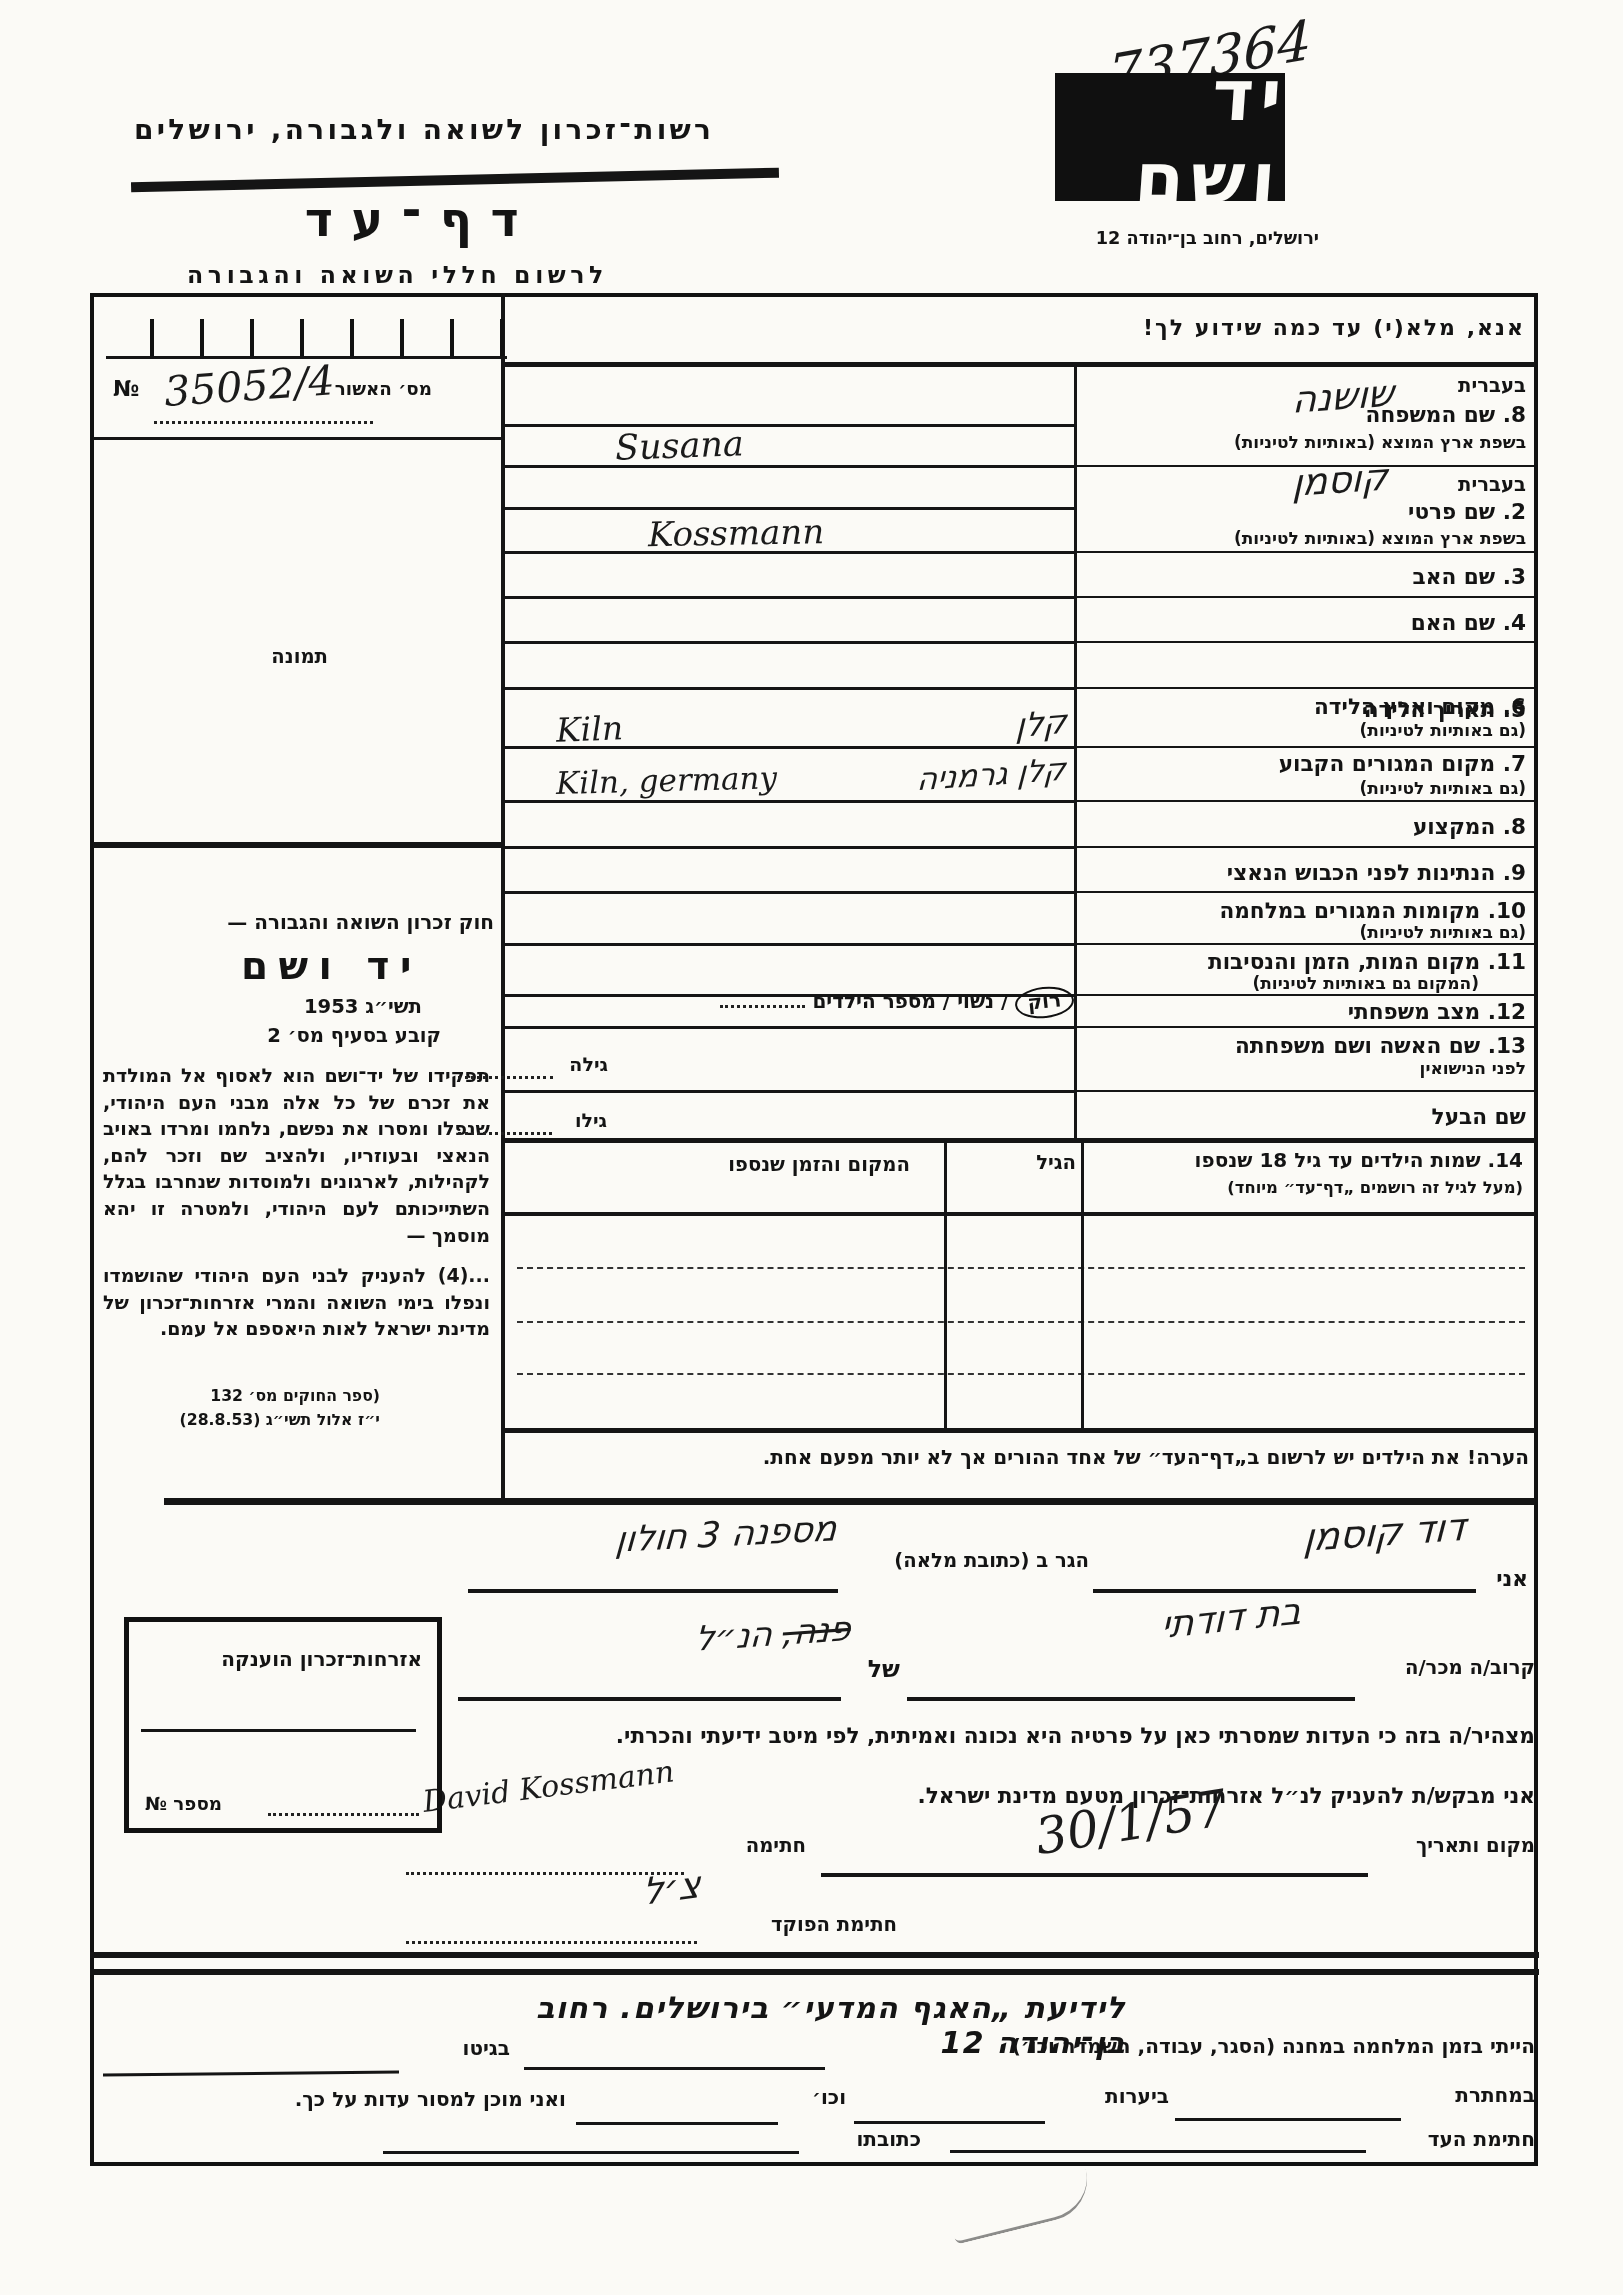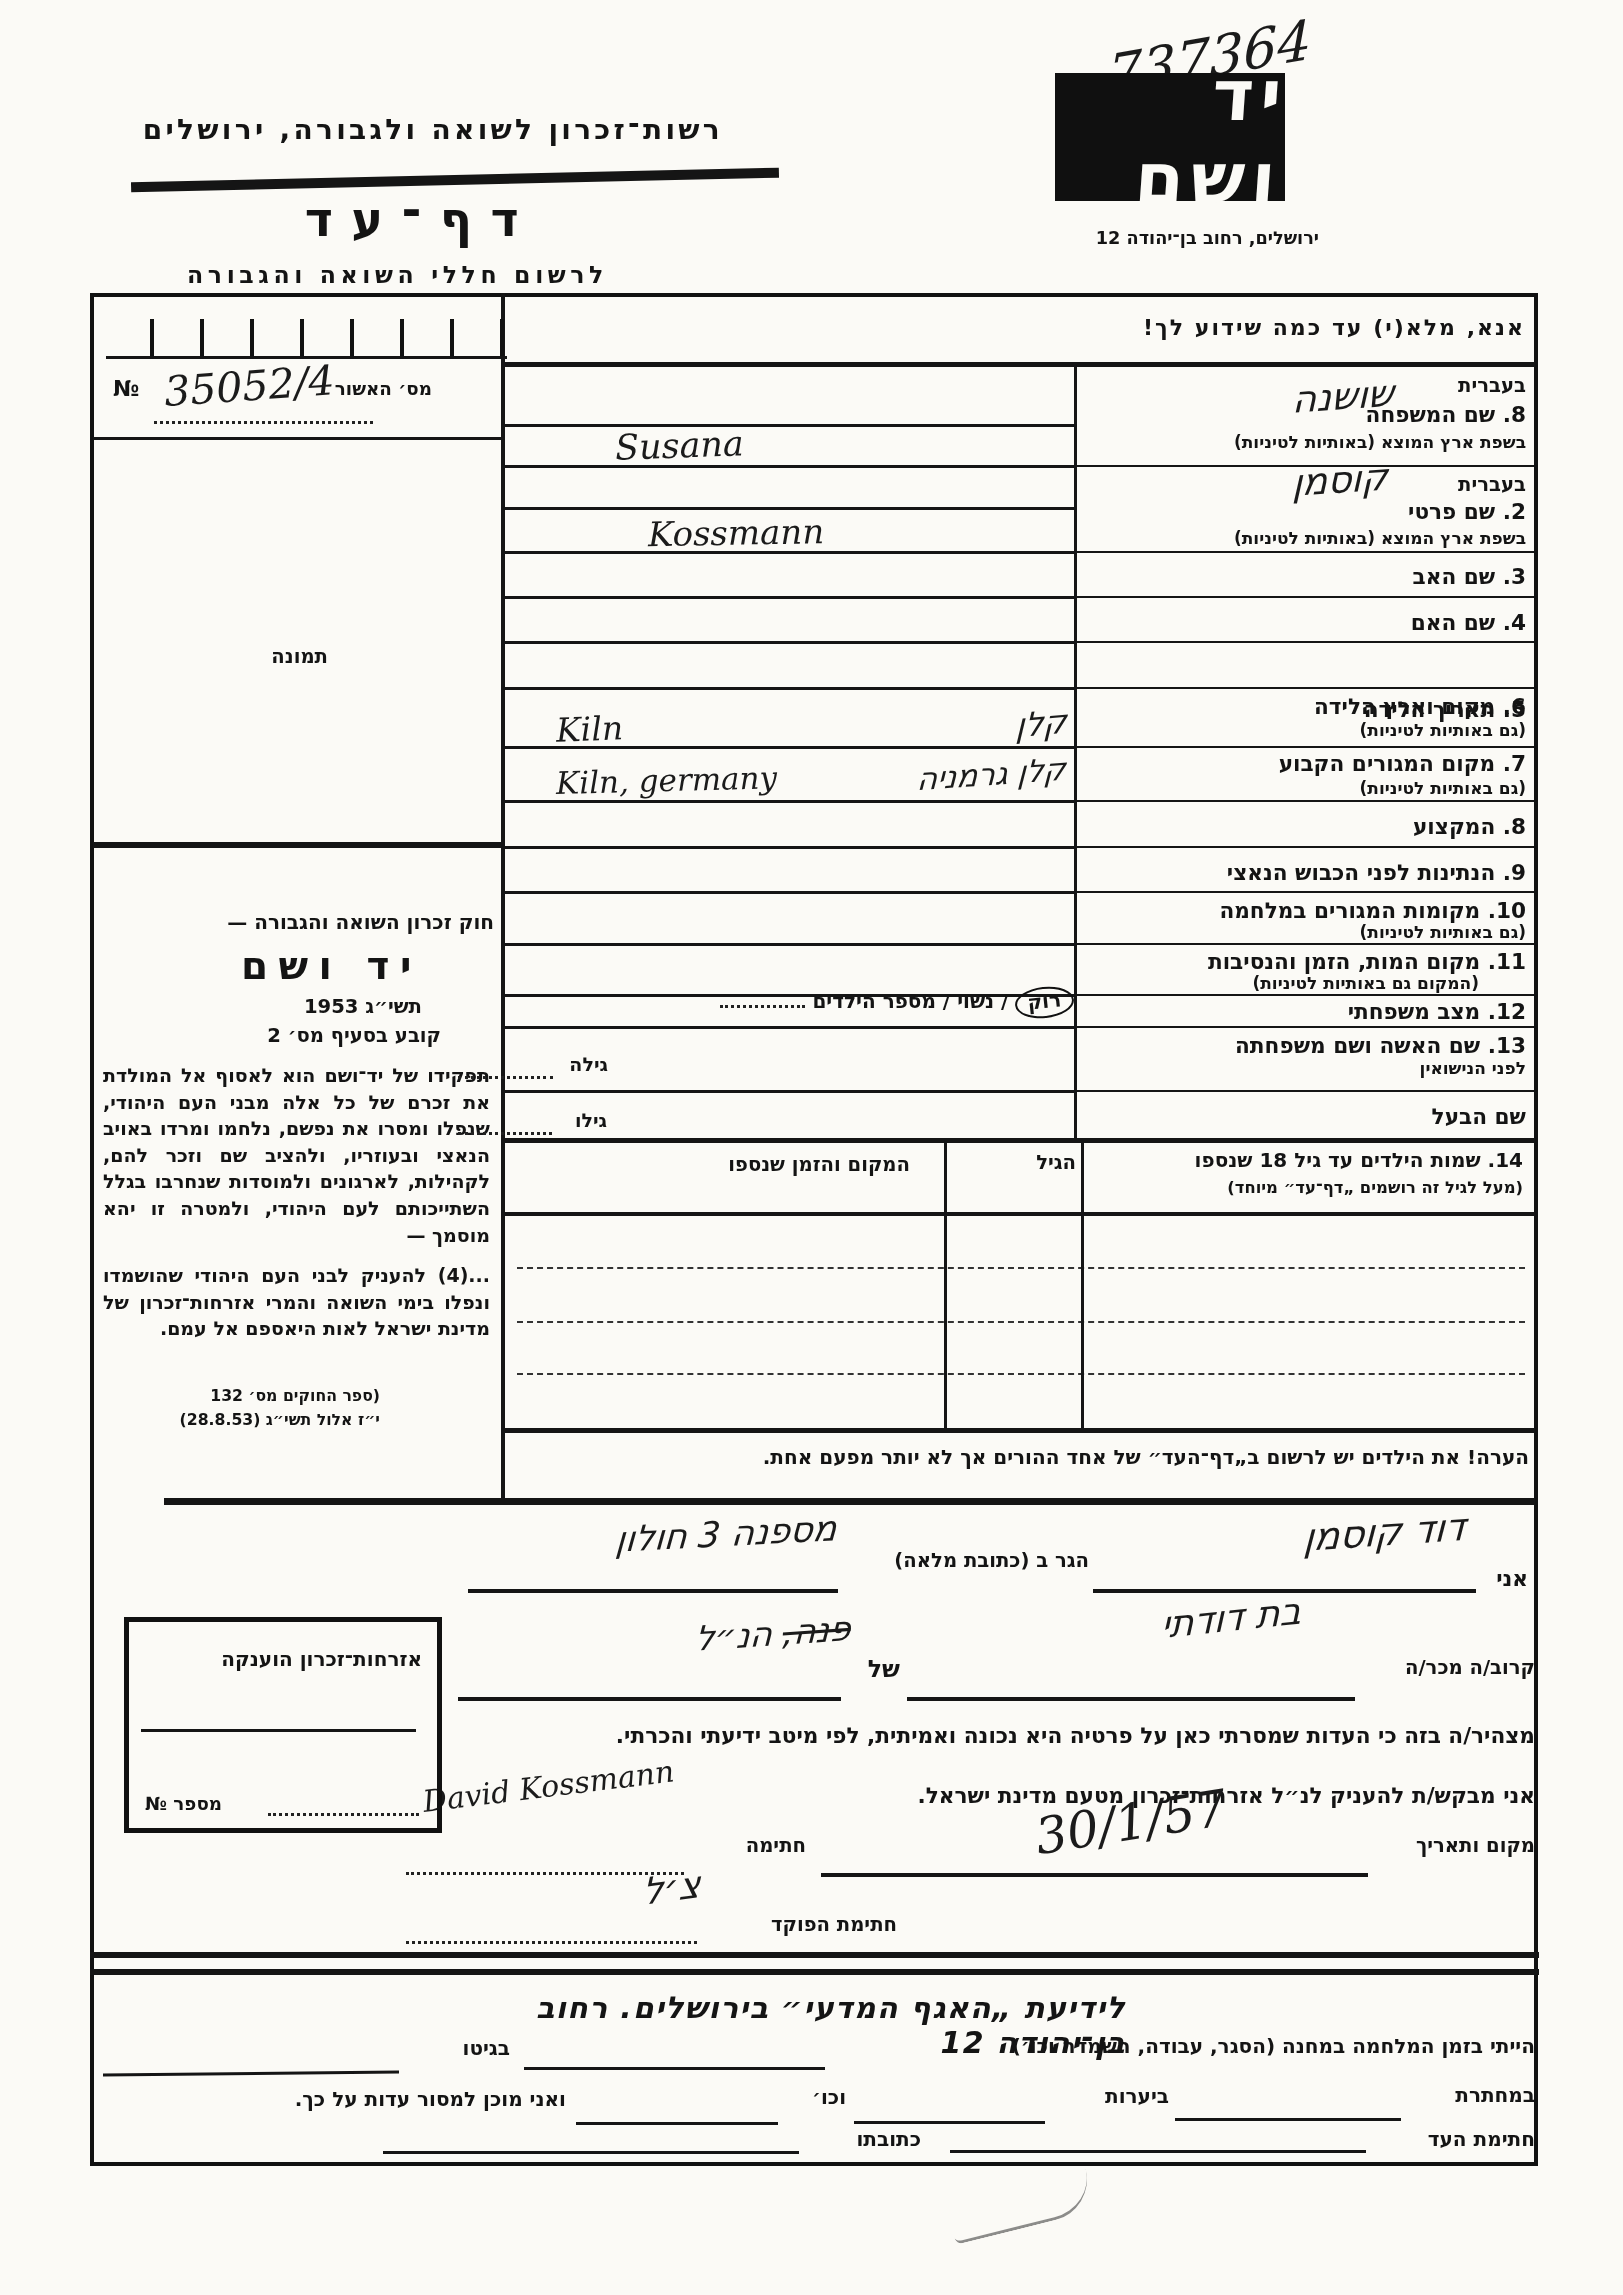--- a/index.html
+++ b/index.html
@@ -23,21 +23,21 @@
   .lawp{direction:rtl;text-align:justify;font-weight:bold;
       font-size:19px;line-height:1.40;}
 </style>
 </head>
 <body>
 
 <div id="page">
 
   <div class="abs hw" style="left:1106px;top:18.3px;width:301px;font-size:54px;transform:rotate(-10deg) skewX(-10deg);">737364</div>
 
-  <div class="abs lbl" style="left:134px;top:113px;width:589px;font-size:28px;letter-spacing:3.3px;text-align:right;">רשות־זכרון לשואה ולגבורה, ירושלים</div>
+  <div class="abs lbl" style="left:134px;top:113px;width:589px;font-size:28px;letter-spacing:3.3px;text-align:left;">רשות־זכרון לשואה ולגבורה, ירושלים</div>
   <div class="abs line" style="left:131px;top:175px;width:648px;height:9.8px;transform:rotate(-1.3deg);"></div>
   <div class="abs lbl ctr" style="left:262px;top:191px;width:275px;font-size:48px;letter-spacing:18.3px;">דף־עד</div>
   <div class="abs lbl ctr" style="left:183px;top:261px;width:425px;font-size:23.6px;letter-spacing:4.6px;">לרשום חללי השואה והגבורה</div>
 
   <div class="abs" style="left:1055px;top:73px;width:230px;height:128px;background:#101010;display:flex;align-items:center;justify-content:center;">
     <span style="color:#fbfaf6;font-size:71px;font-weight:bold;letter-spacing:6.5px;direction:rtl;transform:skewX(-4deg);">יד ושם</span>
   </div>
   <div class="abs lbl ctr" style="left:1018px;top:228px;width:301px;font-size:17.7px;">ירושלים, רחוב בן־יהודה 12</div>
 
   <div class="abs box" style="left:90px;top:293px;width:1440px;height:1865px;"></div>

